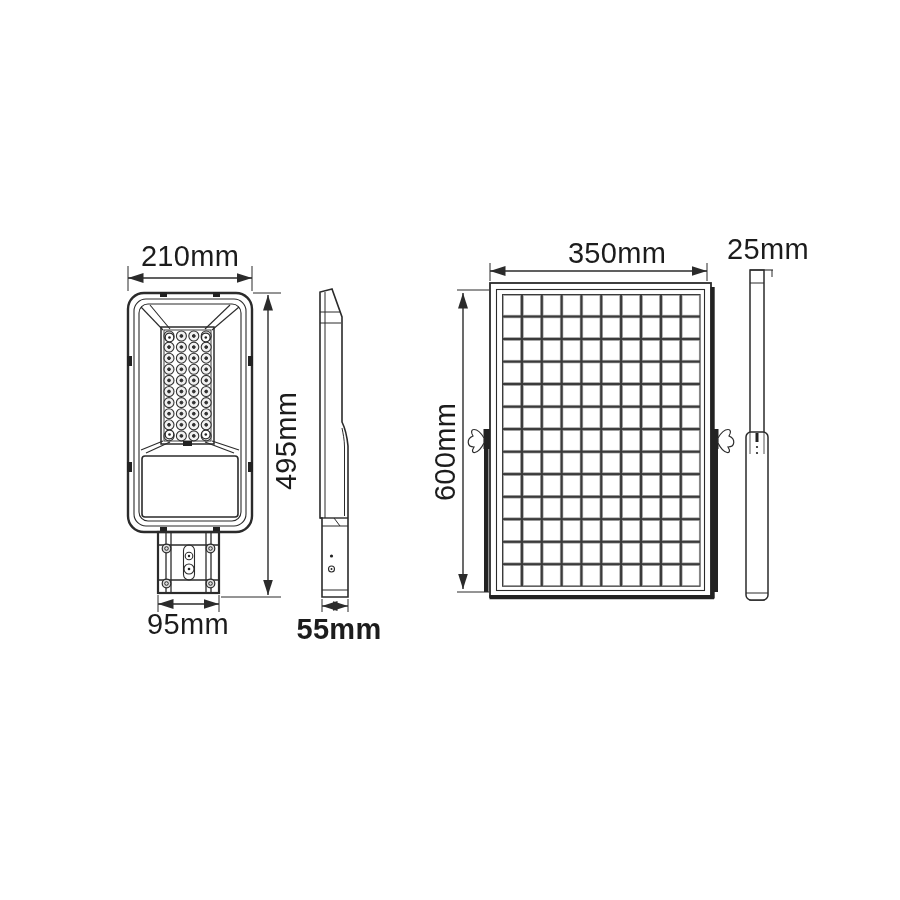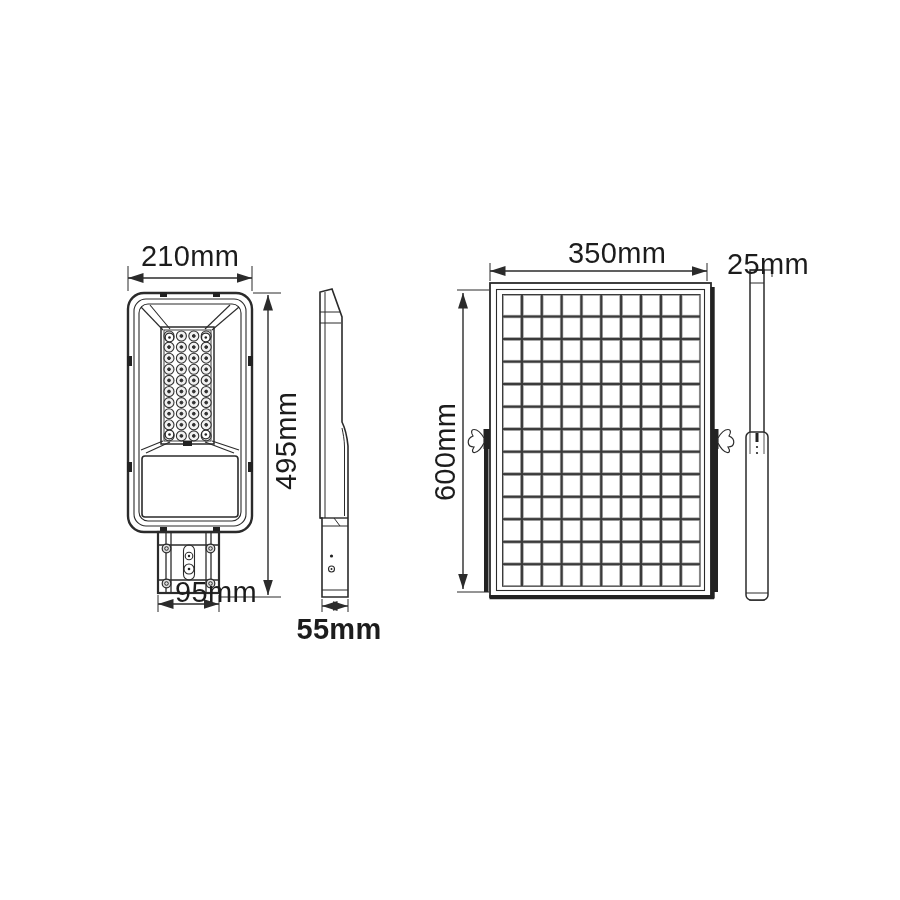--- a/index.html
+++ b/index.html
@@ -388,19 +388,19 @@
       <rect x="755.5" y="433" width="3" height="9" fill="#222" stroke="none"></rect>
       <circle cx="757" cy="447" r="1.1" fill="#222" stroke="none"></circle>
       <circle cx="757" cy="453" r="1.1" fill="#222" stroke="none"></circle>
       <line x1="746" y1="593" x2="768" y2="593" stroke-width="1"></line>
     </g>
   </g>
 </svg>
 
 <span class="dim-label" style="left:190px;top:256px;">210mm</span>
 <span class="dim-label vert" style="left:286px;top:441px;">495mm</span>
-<span class="dim-label" style="left:188px;top:592px;margin-left:28px;">95mm</span>
+<span class="dim-label" style="left:188px;top:624px;">95mm</span>
 <span class="dim-label" style="left:339px;top:629px;font-weight:bold;">55mm</span>
 <span class="dim-label" style="left:597px;top:253px;margin-left:20px;">350mm</span>
 <span class="dim-label vert" style="left:445px;top:452px;">600mm</span>
-<span class="dim-label" style="left:768px;top:264px;">25mm</span>
+<span class="dim-label" style="left:768px;top:249px;">25mm</span>
 
 </div>
 
 </body></html>

